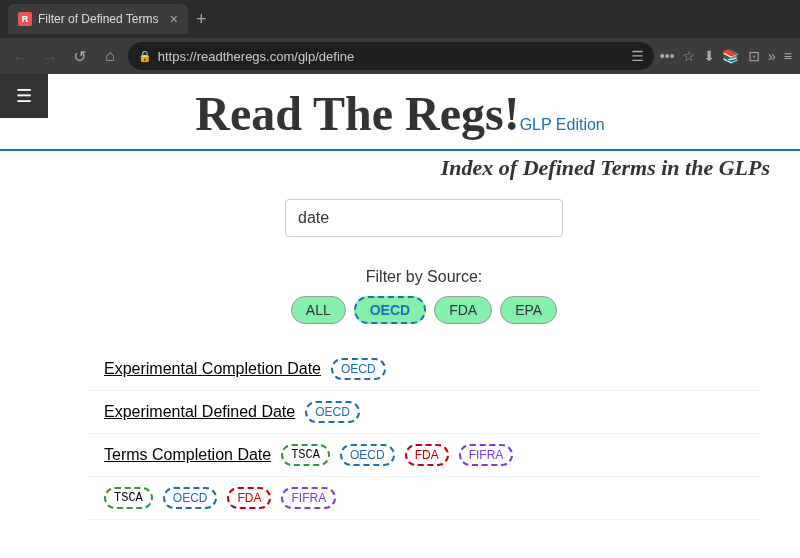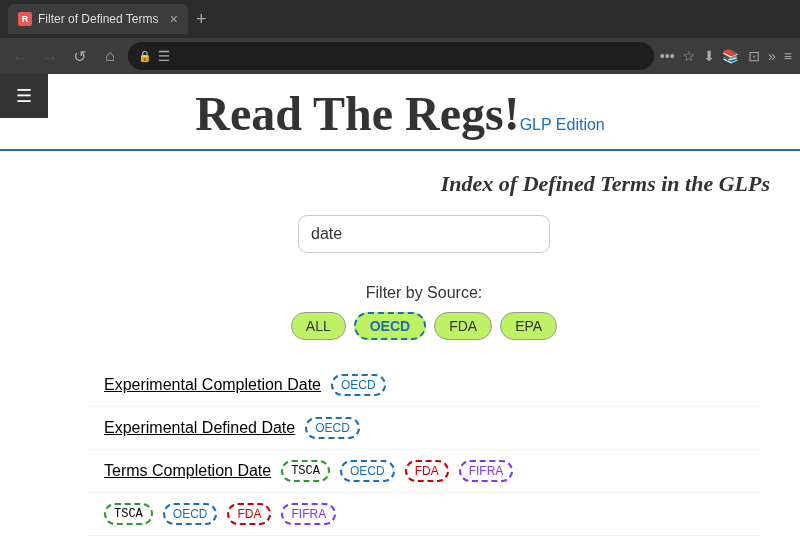--- a/index.html
+++ b/index.html
@@ -91,21 +91,21 @@
       cursor: pointer;
       z-index: 10;
     }
     .hamburger-icon { color: #fff; font-size: 18px; }
 
     
     .site-header {
       text-align: center;
       padding: 12px 0 8px 0;
       border-bottom: 2px solid #1a6fb5;
-      margin-bottom: 20px;
+      margin-bottom: 4px;
     }
     .site-title {
       font-size: 48px;
       font-weight: bold;
       color: #333;
       font-family: Georgia, serif;
       display: inline;
     }
     .site-subtitle {
       font-size: 16px;
@@ -126,24 +126,24 @@
       font-family: Georgia, serif;
     }
 
     
     .search-container {
       display: flex;
       justify-content: center;
       margin-bottom: 16px;
     }
     .search-input {
-      width: 252px;
+      width: 278px;
       height: 38px;
       border: 1px solid #ccc;
-      border-radius: 9px;
+      border-radius: 4px;
       padding: 0 12px;
       font-size: 16px;
       color: #333;
       outline: none;
     }
 
     
     .filter-section {
       text-align: center;
       margin-bottom: 24px;
@@ -157,21 +157,21 @@
     .filter-buttons {
       display: flex;
       justify-content: center;
       gap: 8px;
     }
     .filter-btn {
       border: 1px solid #999;
       border-radius: 20px;
       padding: 4px 14px;
       font-size: 14px;
-      background: #bef264;
+      background: #86efac;
       cursor: pointer;
       color: #333;
     }
     .filter-btn.active {
       border: 2px dashed #1a6fb5;
       color: #1a6fb5;
       font-weight: bold;
     }
 
     
@@ -222,20 +222,21 @@
   <span class="tab-new">+</span>
 </div>
 
 <div class="browser-nav">
   <span class="nav-btn disabled">←</span>
   <span class="nav-btn disabled">→</span>
   <span class="nav-btn">↺</span>
   <span class="nav-btn">⌂</span>
   <div class="url-bar">
     <span class="url-lock">🔒</span>
+    <span class="url-text">https://readtheregs.com/glp/define</span>
     <span class="nav-icon">☰</span>
   </div>
   <div class="nav-icons">
     <span class="nav-icon">•••</span>
     <span class="nav-icon">☆</span>
     <span class="nav-icon">⬇</span>
     <span class="nav-icon">📚</span>
     <span class="nav-icon">⊡</span>
     <span class="nav-icon">»</span>
     <span class="nav-icon">≡</span>

